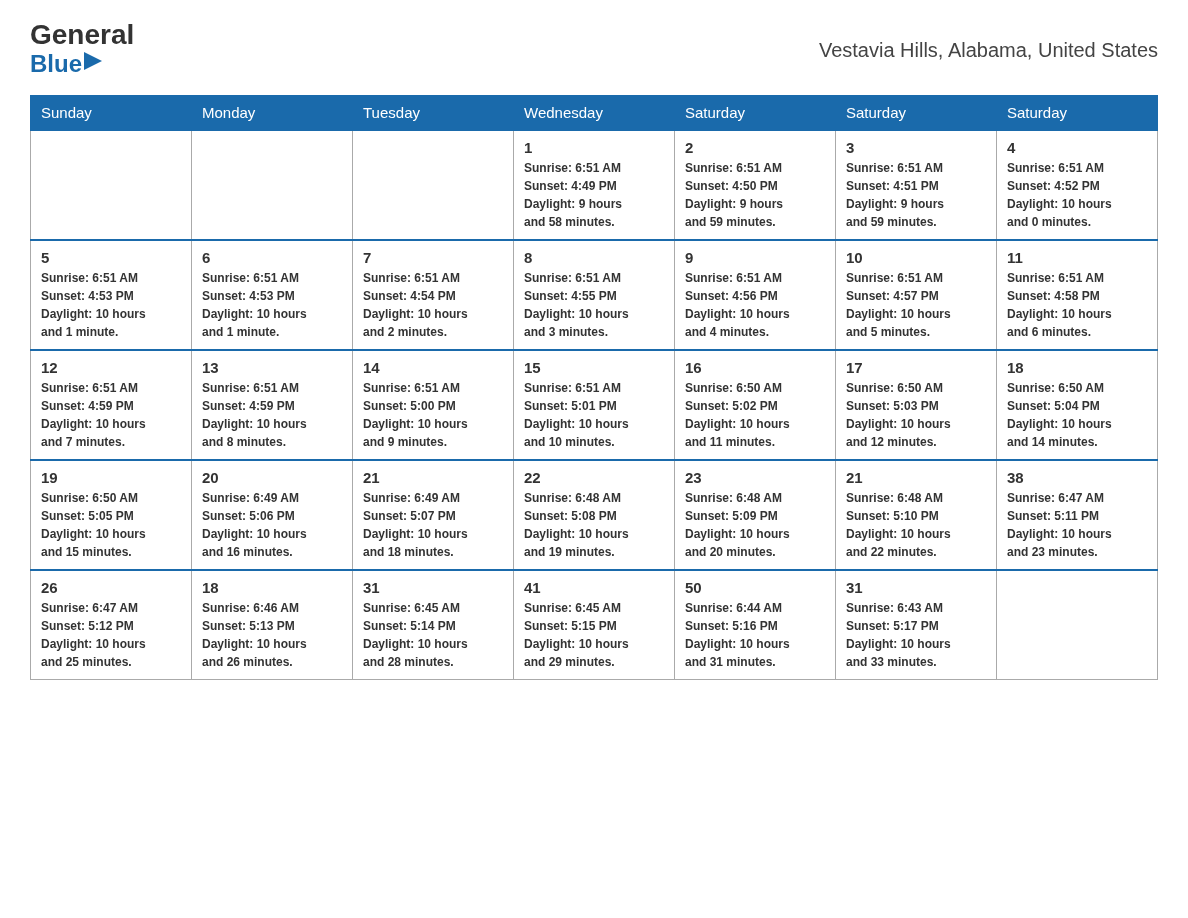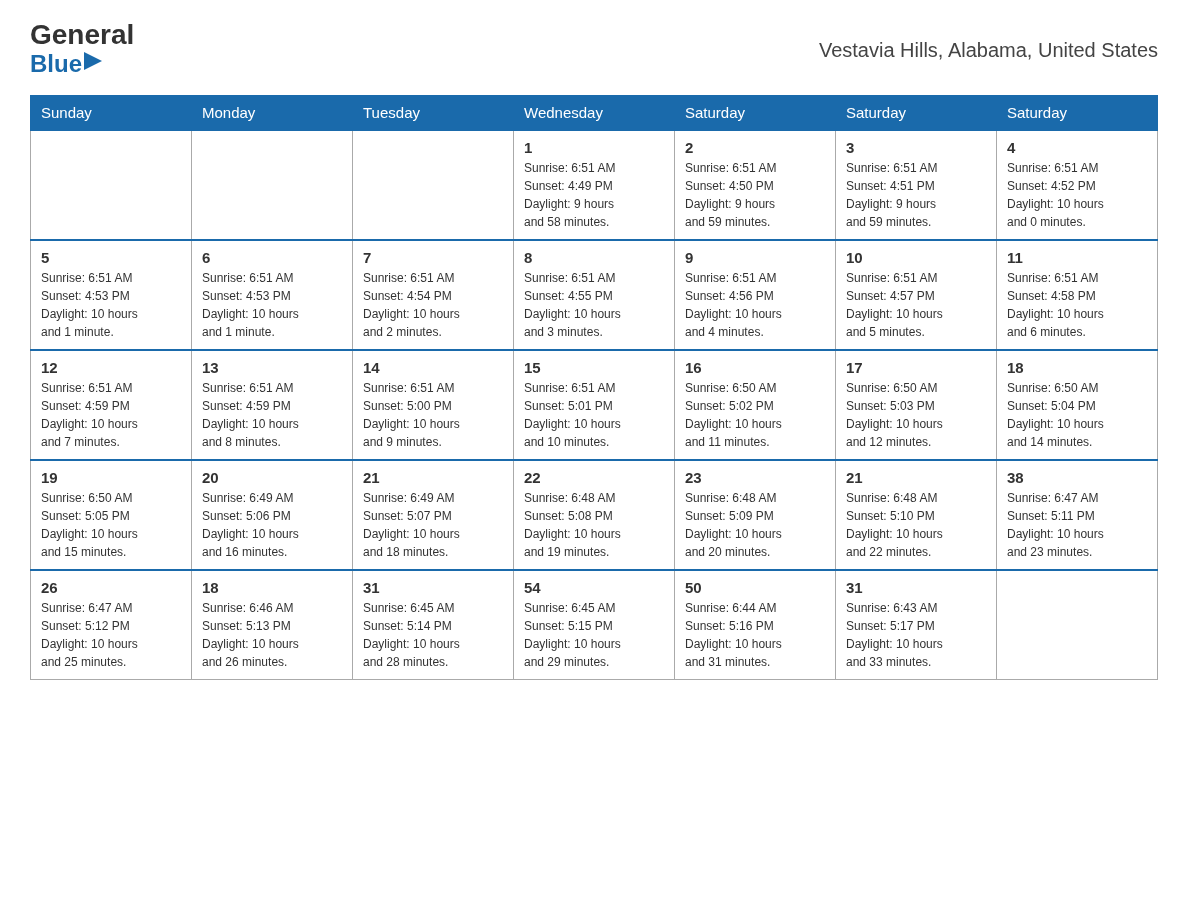--- a/index.html
+++ b/index.html
@@ -73,20 +73,21 @@
       font-size: 15px;
       font-weight: bold;
       color: #333;
       display: block;
       margin-bottom: 3px;
     }
     .day-info {
       font-size: 12px;
       color: #333;
       line-height: 1.5;
+      font-weight: bold;
     }
     .empty-cell {
       background: #fff;
     }
     .calendar tbody tr {
       border-top: 2px solid #1a6aab;
     }
   </style>
 </head>
 <body>
@@ -242,21 +243,21 @@
         </td>
         <td>
           <span class="day-num">18</span>
           <div class="day-info">Sunrise: 6:46 AM<br>Sunset: 5:13 PM<br>Daylight: 10 hours<br>and 26 minutes.</div>
         </td>
         <td>
           <span class="day-num">31</span>
           <div class="day-info">Sunrise: 6:45 AM<br>Sunset: 5:14 PM<br>Daylight: 10 hours<br>and 28 minutes.</div>
         </td>
         <td>
-          <span class="day-num">54</span>
+          <span class="day-num">41</span>
           <div class="day-info">Sunrise: 6:45 AM<br>Sunset: 5:15 PM<br>Daylight: 10 hours<br>and 29 minutes.</div>
         </td>
         <td>
           <span class="day-num">50</span>
           <div class="day-info">Sunrise: 6:44 AM<br>Sunset: 5:16 PM<br>Daylight: 10 hours<br>and 31 minutes.</div>
         </td>
         <td>
           <span class="day-num">31</span>
           <div class="day-info">Sunrise: 6:43 AM<br>Sunset: 5:17 PM<br>Daylight: 10 hours<br>and 33 minutes.</div>
         </td>

